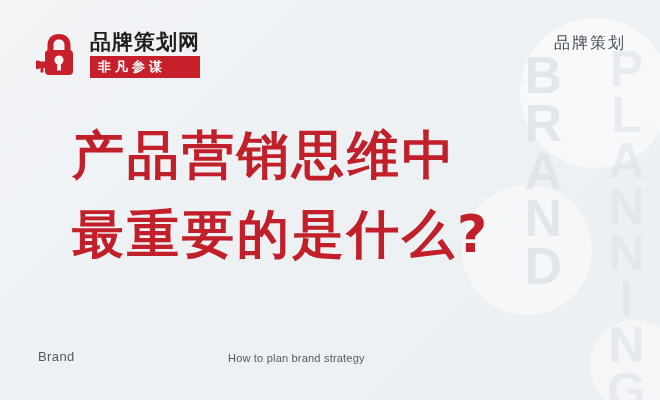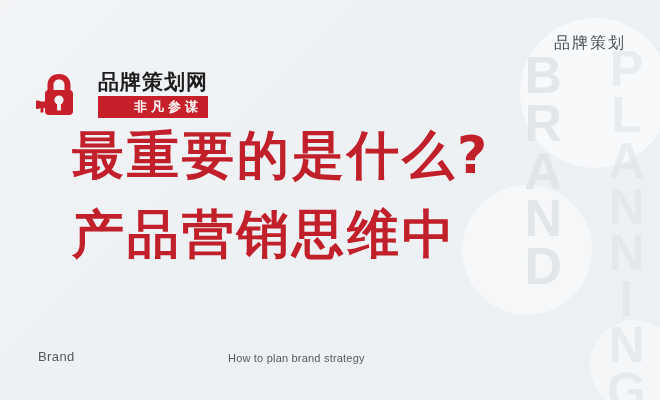--- a/index.html
+++ b/index.html
@@ -39,37 +39,37 @@
     user-select:none;
     pointer-events:none;
   }
   #wm-brand    { right:98px; top:52px;  font-size:52px; letter-spacing:0; opacity:.85; }
   #wm-planning { right:14px; top:46px;  font-size:50px; opacity:.62; }
   .wm-col span { display:block; }
 
   
   #logo {
     position:absolute; left:36px; top:30px;
-    display:flex; align-items:center; gap:16px;margin-top:40px;
+    display:flex; align-items:center; gap:8px;
   }
   #logo-mark { width:46px; height:50px; flex:0 0 auto; }
   #logo-textblock { display:flex; flex-direction:column; gap:3px; }
   #logo-title {
     font-size:21px; font-weight:bold; color:#1d1d1d;
     letter-spacing:1px; line-height:1;
     font-family:"DejaVu Sans",sans-serif;
   }
   #logo-banner {
     background:#c8202a;
     color:#ffffff;
     font-size:13px; font-weight:bold;
     letter-spacing:4px;
     padding:3px 6px 3px 8px;
     line-height:1.25;
-    text-align:right;
+    text-align:left;
     font-family:"DejaVu Sans",sans-serif;
   }
 
   
   #top-label {
     position:absolute; right:34px; top:33px;
     font-size:16px; color:#4a4f55; letter-spacing:2px;
     font-family:"DejaVu Sans",sans-serif;
   }
 
@@ -146,20 +146,20 @@
     </svg>
     <div id="logo-textblock">
       <div id="logo-title">品牌策划网</div>
       <div id="logo-banner">非凡参谋</div>
     </div>
   </div>
 
   <div id="top-label">品牌策划</div>
 
   <div id="headline">
+    <span id="headline-line-1">产品营销思维中</span>
     <span id="headline-line-2">最重要的是什么?</span>
-    <span id="headline-line-1">产品营销思维中</span>
   </div>
 
   <div id="footer-brand">Brand</div>
   <div id="footer-tagline">How to plan brand strategy</div>
 
 </div>
 
 </body></html>

